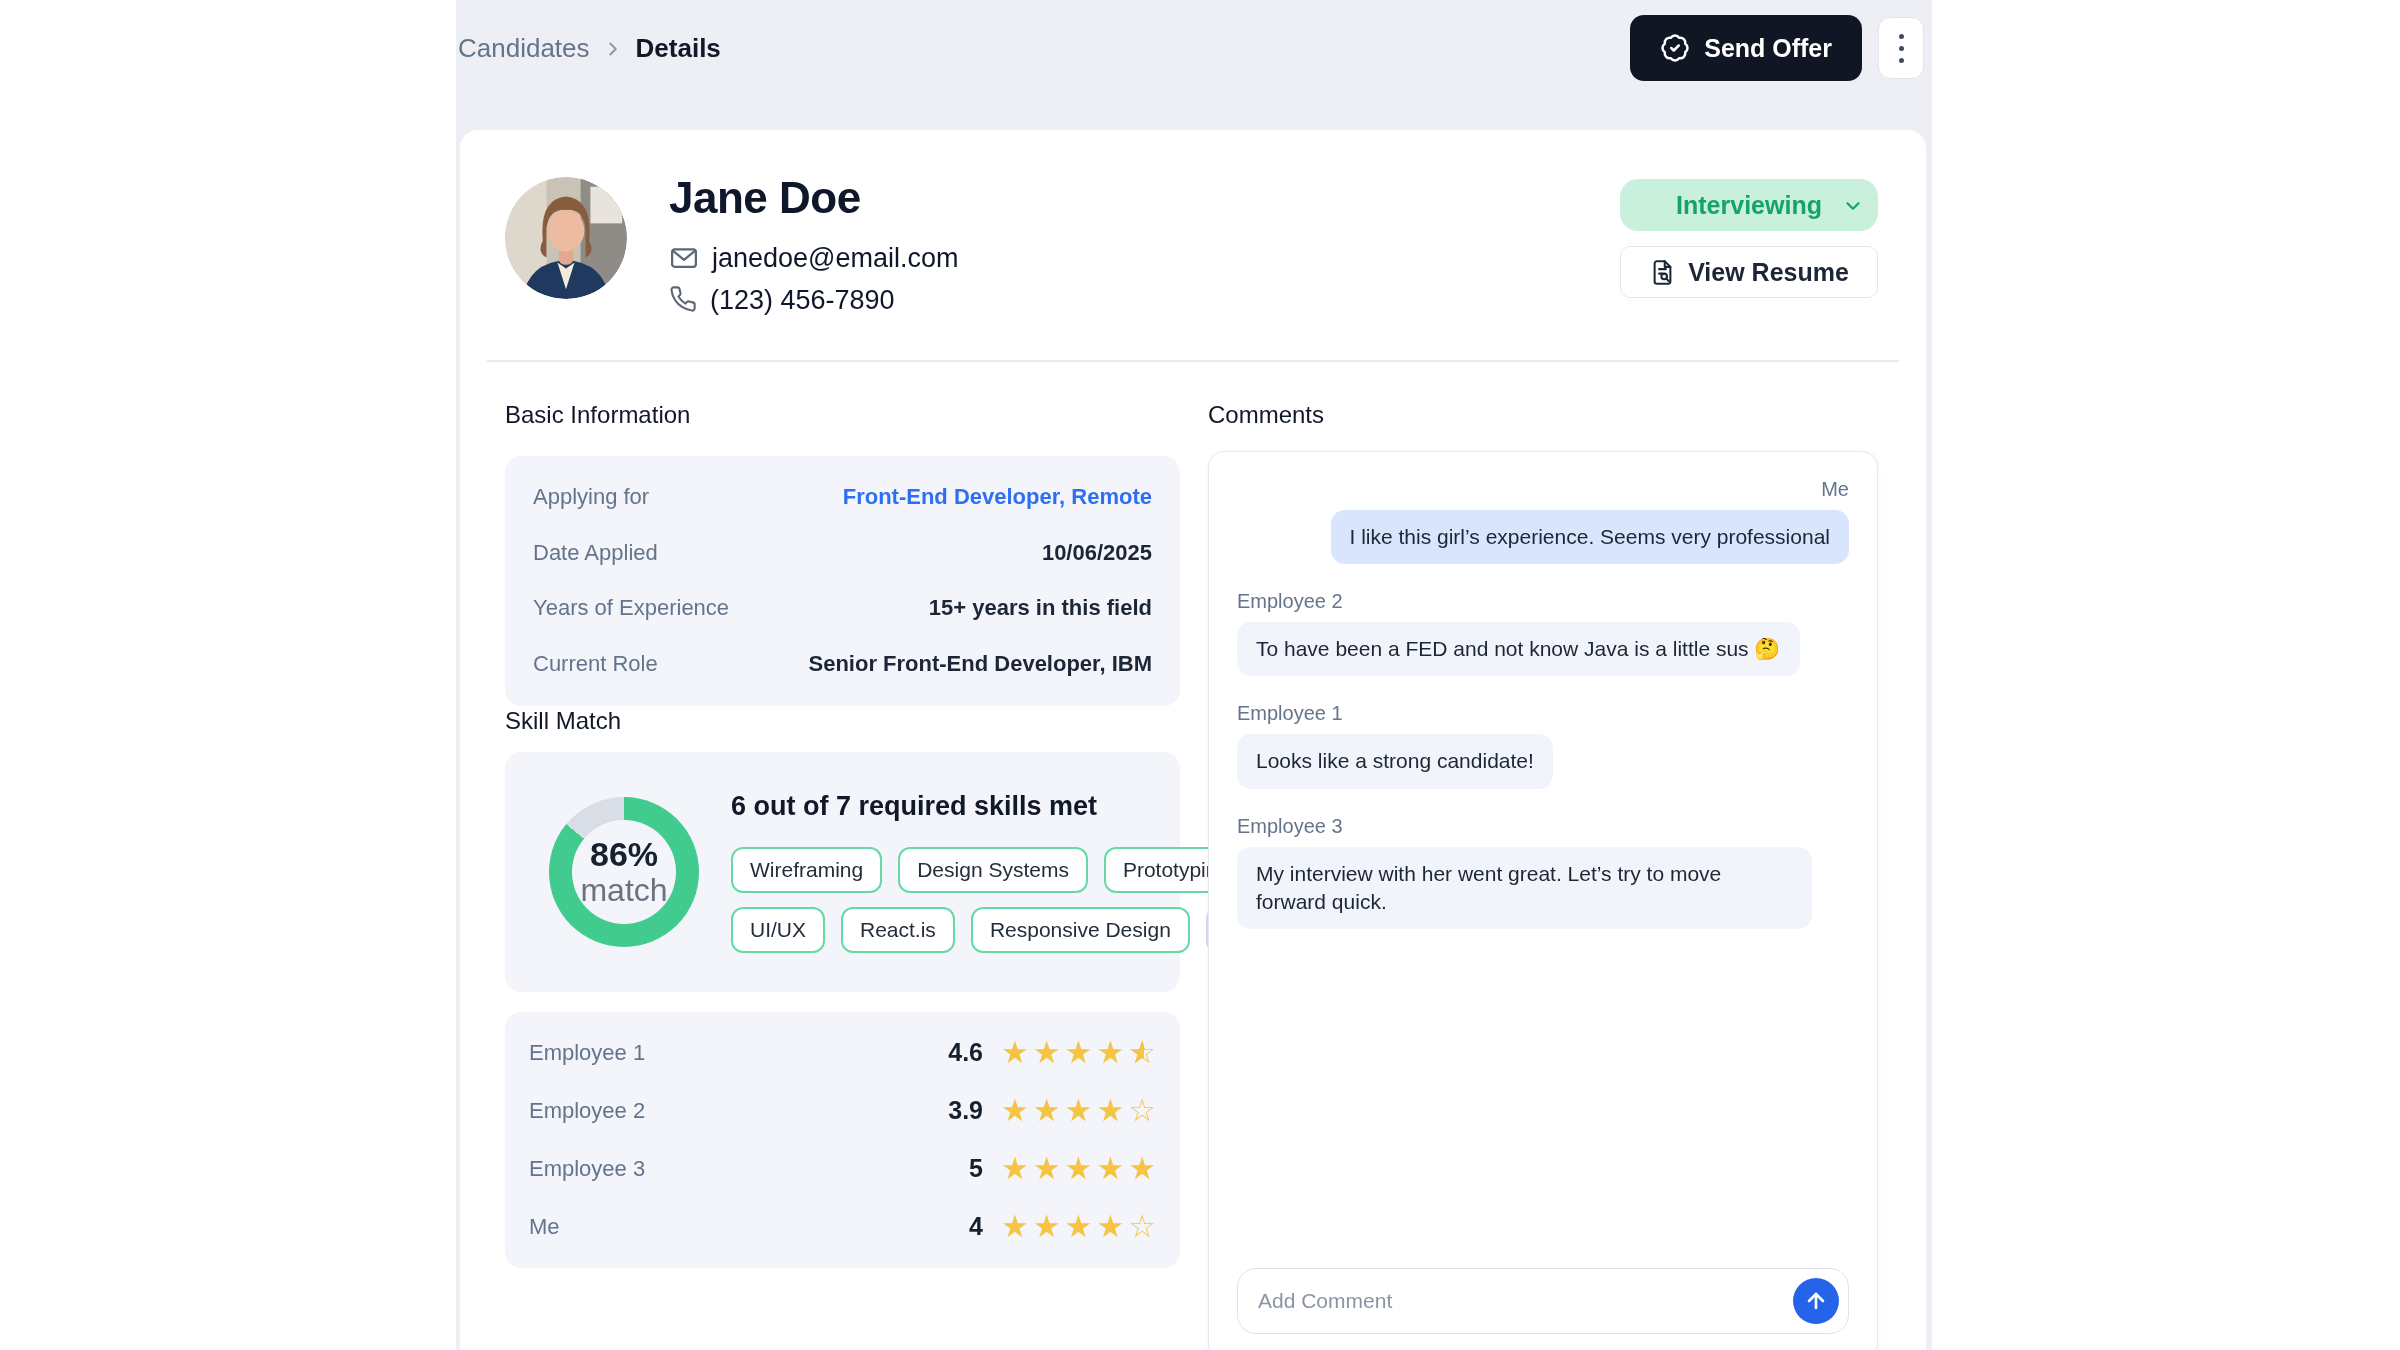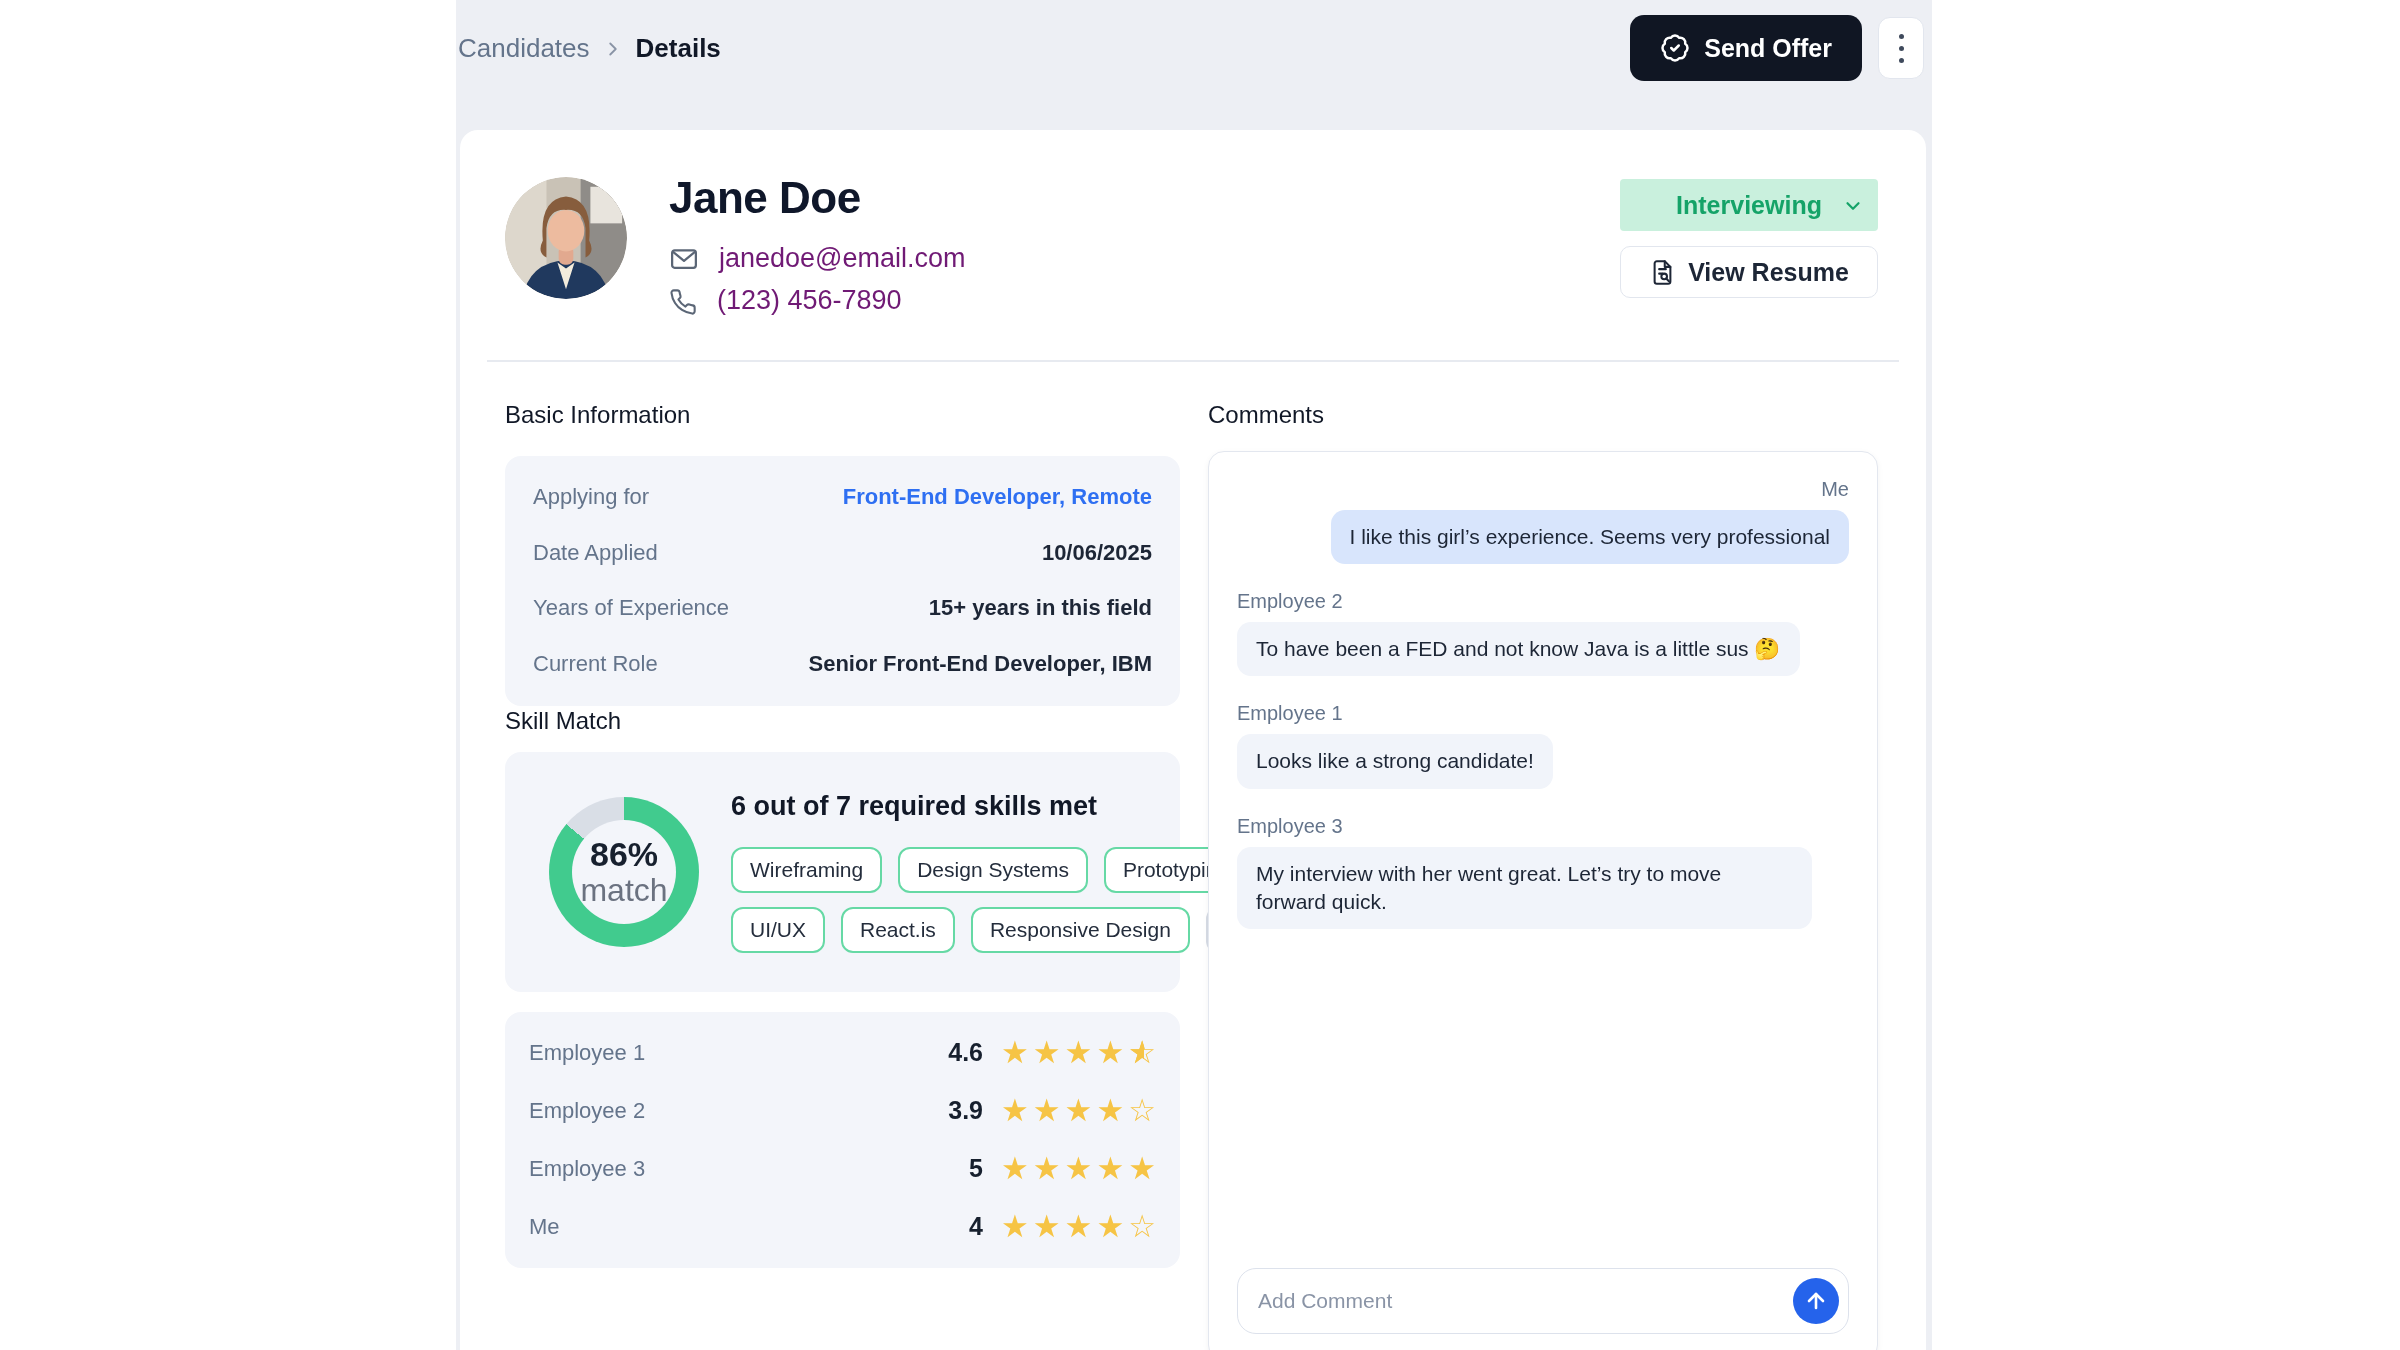--- a/index.html
+++ b/index.html
@@ -23,23 +23,23 @@
 
   
   .card{position:absolute;left:4px;right:6px;top:130px;height:1220px;background:#fff;
         border-radius:18px 18px 0 0;padding:0 48px 0 45px;}
 
   .profile{display:flex;padding-top:47px;}
   .avatar{width:122px;height:122px;border-radius:50%;overflow:hidden;flex:none;}
   .profile-main{margin-left:42px;}
   .name{margin:-4px 0 0;font-size:44px;font-weight:700;color:#0f172a;letter-spacing:-0.5px;}
   .contact{margin-top:20px;display:flex;flex-direction:column;gap:11px;}
-  .contact-row{display:flex;align-items:flex-end;gap:20px;font-size:27px;color:#701a75;cursor:pointer;}
+  .contact-row{display:flex;align-items:flex-start;gap:13px;font-size:27px;color:#0f172a;cursor:pointer;}
   .profile-actions{margin-left:auto;width:258px;display:flex;flex-direction:column;gap:15px;margin-top:2px;}
-  .btn-status{position:relative;height:52px;background:#c9f0dd;border:none;border-radius:4px;color:#15a368;
+  .btn-status{position:relative;height:52px;background:#c9f0dd;border:none;border-radius:18px;color:#15a368;
        font-size:25px;font-weight:700;font-family:inherit;display:flex;align-items:center;justify-content:center;cursor:pointer;}
   .btn-status .chev{position:absolute;right:14px;top:15px;}
   .btn-resume{height:52px;background:#fff;border:1.5px solid #e2e6ee;border-radius:10px;color:#1d2636;
        font-size:25px;font-weight:700;font-family:inherit;display:flex;align-items:center;justify-content:center;gap:12px;cursor:pointer;}
 
   .divider{height:1.5px;background:#e7eaf0;margin:44px -21px 0 -18px;border:none;}
 
   .columns{display:flex;margin-top:38px;}
   .col-left{width:675px;}
   .col-right{width:670px;margin-left:auto;}

